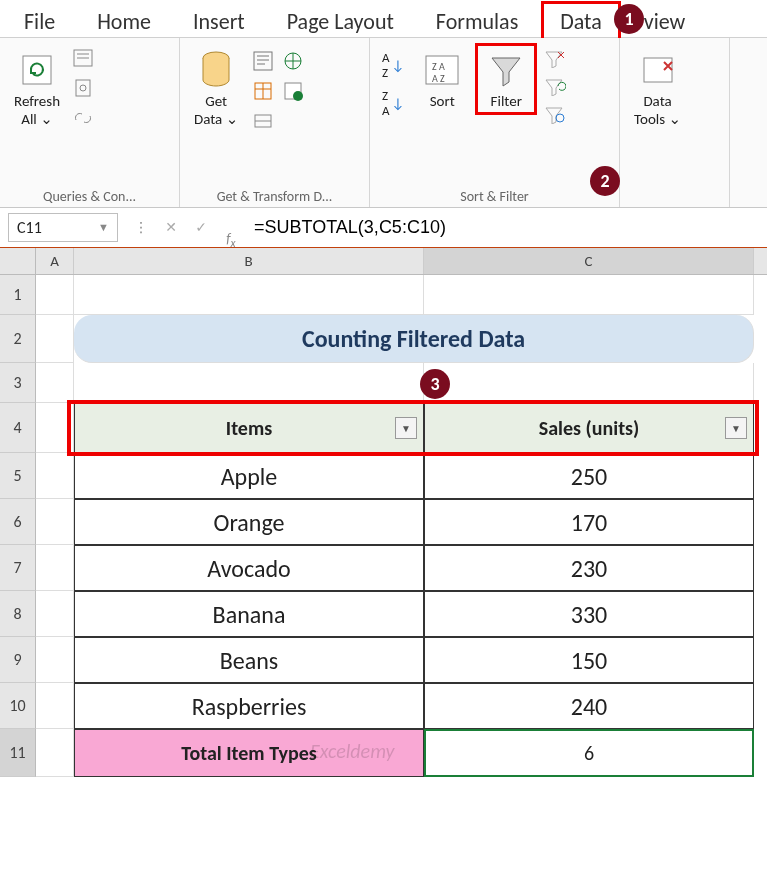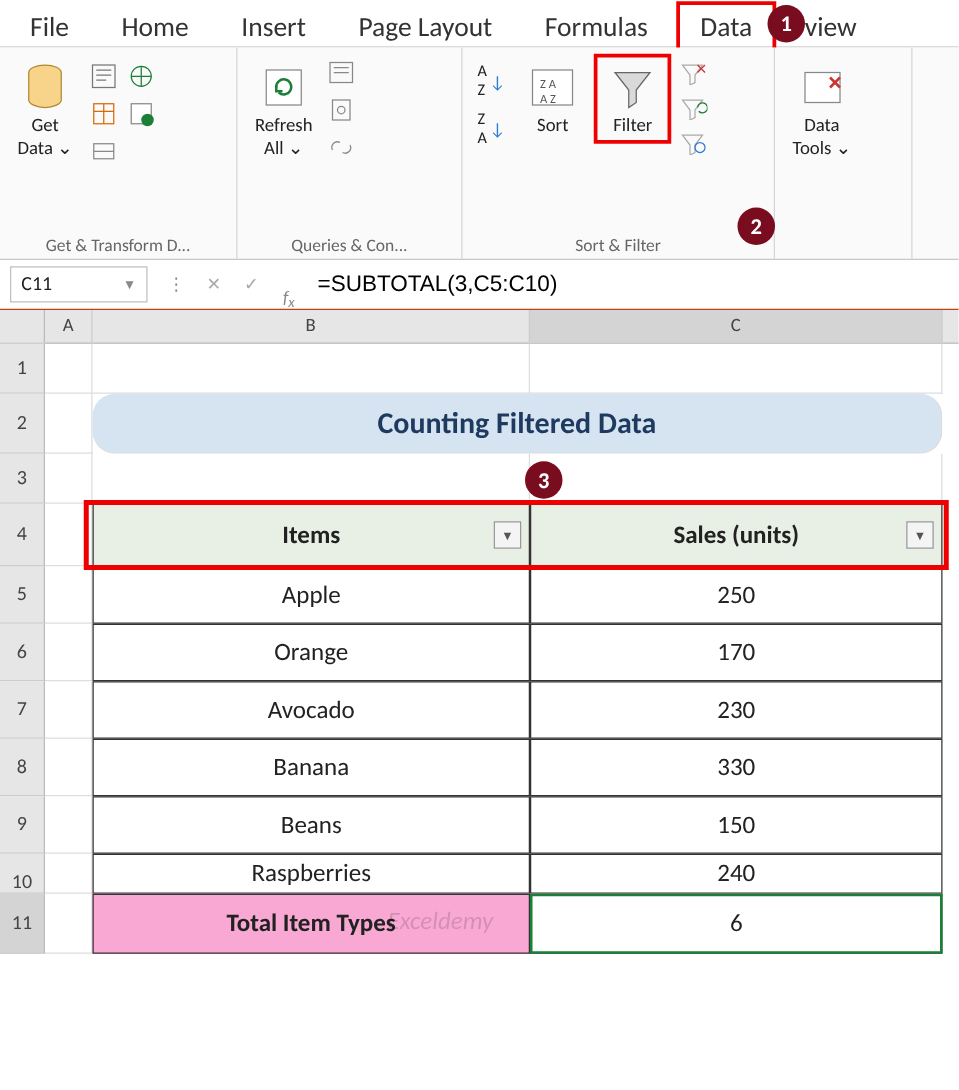--- a/index.html
+++ b/index.html
@@ -165,21 +165,21 @@
   border: 1px solid #999;
   background: #f4f4f4;
   display: flex;
   align-items: center;
   justify-content: center;
   font-size: 10px;
   color: #555;
 }
 .data-cell {
   border: 1px solid #333;
-  font-size: 20px;
+  font-size: 24px;
   justify-content: center;
 }
 .total-label {
   background: #f9a8d4;
   border: 1px solid #333;
   font-weight: bold;
   justify-content: center;
 }
 .total-val {
   background: #fff;
@@ -218,69 +218,20 @@
   <div class="tab">Insert</div>
   <div class="tab">Page Layout</div>
   <div class="tab">Formulas</div>
   <div class="tab highlight-red" style="position:relative;">Data</div>
   <div class="tab">view</div>
   <div class="callout" style="top:4px; left:614px;">1</div>
 </div>
 
 <div class="ribbon-body" style="position:relative;">
 
-  <div class="ribbon-group" style="width:190px;">
-    <div class="controls">
-      <div class="big-btn">
-        <div class="icon-slot">
-          <svg width="34" height="40" viewBox="0 0 34 40">
-              <ellipse cx="17" cy="8" rx="13" ry="6" fill="#f8d48a" stroke="#b08830"></ellipse>
-              <path d="M4 8v22c0 3 6 6 13 6s13-3 13-6V8" fill="#f8d48a" stroke="#b08830"></path>
-            </svg>
-        </div>
-        <div class="btn-label" style="white-space:pre-line;">Get
-Data ⌄</div>
-      </div>
-      <div class="mini-grid" style="margin-top:4px;">
-        <div class="mini">
-            <svg width="22" height="22">
-              <rect x="2" y="2" width="18" height="18" fill="none" stroke="#777"></rect>
-              <path d="M5 6h12M5 10h12M5 14h8" stroke="#777"></path>
-            </svg>
-          </div>
-        <div class="mini">
-            <svg width="22" height="22">
-              <circle cx="11" cy="11" r="8" fill="none" stroke="#1a7f37"></circle>
-              <path d="M3 11h16M11 3v16" stroke="#1a7f37"></path>
-            </svg>
-          </div>
-        <div class="mini">
-            <svg width="22" height="22">
-              <rect x="3" y="3" width="16" height="16" fill="none" stroke="#d86a00"></rect>
-              <path d="M3 9h16M11 3v16" stroke="#d86a00"></path>
-            </svg>
-          </div>
-        <div class="mini">
-            <svg width="22" height="22">
-              <rect x="3" y="3" width="16" height="16" fill="#fff" stroke="#888"></rect>
-              <circle cx="16" cy="16" r="5" fill="#1a7f37"></circle>
-            </svg>
-          </div>
-        <div class="mini">
-            <svg width="22" height="22">
-              <rect x="3" y="5" width="16" height="12" fill="none" stroke="#888"></rect>
-              <path d="M3 11h16" stroke="#888"></path>
-            </svg>
-          </div>
-        <div class="mini"></div>
-      </div>
-    </div>
-    <div class="group-label">Get &amp; Transform D...</div>
-  </div>
-
   <div class="ribbon-group" style="width:180px;">
     <div class="controls">
       <div class="big-btn">
         <div class="icon-slot">
           <svg width="40" height="40" viewBox="0 0 40 40">
               <rect x="6" y="6" width="28" height="28" fill="#fff" stroke="#888"></rect>
               <path d="M14 20a6 6 0 1 1 2 4" fill="none" stroke="#1a7f37" stroke-width="2"></path>
               <path d="M14 18v5h5" fill="none" stroke="#1a7f37" stroke-width="2"></path>
             </svg>
         </div>
@@ -297,20 +248,69 @@
               <circle cx="11" cy="10" r="3" fill="none" stroke="#888"></circle>
             </svg></div>
         <div><svg width="22" height="20">
               <path d="M4 12c-2-4 2-8 6-6M18 8c2 4-2 8-6 6" stroke="#888" fill="none"></path>
             </svg></div>
       </div>
     </div>
     <div class="group-label">Queries &amp; Con...</div>
   </div>
 
+  <div class="ribbon-group" style="width:190px;">
+    <div class="controls">
+      <div class="big-btn">
+        <div class="icon-slot">
+          <svg width="34" height="40" viewBox="0 0 34 40">
+              <ellipse cx="17" cy="8" rx="13" ry="6" fill="#f8d48a" stroke="#b08830"></ellipse>
+              <path d="M4 8v22c0 3 6 6 13 6s13-3 13-6V8" fill="#f8d48a" stroke="#b08830"></path>
+            </svg>
+        </div>
+        <div class="btn-label" style="white-space:pre-line;">Get
+Data ⌄</div>
+      </div>
+      <div class="mini-grid" style="margin-top:4px;">
+        <div class="mini">
+            <svg width="22" height="22">
+              <rect x="2" y="2" width="18" height="18" fill="none" stroke="#777"></rect>
+              <path d="M5 6h12M5 10h12M5 14h8" stroke="#777"></path>
+            </svg>
+          </div>
+        <div class="mini">
+            <svg width="22" height="22">
+              <circle cx="11" cy="11" r="8" fill="none" stroke="#1a7f37"></circle>
+              <path d="M3 11h16M11 3v16" stroke="#1a7f37"></path>
+            </svg>
+          </div>
+        <div class="mini">
+            <svg width="22" height="22">
+              <rect x="3" y="3" width="16" height="16" fill="none" stroke="#d86a00"></rect>
+              <path d="M3 9h16M11 3v16" stroke="#d86a00"></path>
+            </svg>
+          </div>
+        <div class="mini">
+            <svg width="22" height="22">
+              <rect x="3" y="3" width="16" height="16" fill="#fff" stroke="#888"></rect>
+              <circle cx="16" cy="16" r="5" fill="#1a7f37"></circle>
+            </svg>
+          </div>
+        <div class="mini">
+            <svg width="22" height="22">
+              <rect x="3" y="5" width="16" height="12" fill="none" stroke="#888"></rect>
+              <path d="M3 11h16" stroke="#888"></path>
+            </svg>
+          </div>
+        <div class="mini"></div>
+      </div>
+    </div>
+    <div class="group-label">Get &amp; Transform D...</div>
+  </div>
+
   <div class="ribbon-group" style="width:250px;">
     <div class="controls">
       <div style="display:flex;flex-direction:column;gap:4px;margin-top:4px;">
         <div style="display:flex;align-items:center;gap:2px;padding:2px 4px;">
           <span style="font-size:13px;">A<br>Z</span>
           <span style="color:#2b7cd3;">↓</span>
         </div>
         <div style="display:flex;align-items:center;gap:2px;padding:2px 4px;">
           <span style="font-size:13px;">Z<br>A</span>
           <span style="color:#2b7cd3;">↓</span>
@@ -450,21 +450,21 @@
     <div class="cell" style="width:38px;"></div>
     <div class="cell data-cell" style="width:350px;">Banana</div>
     <div class="cell data-cell" style="width:330px;">330</div>
   </div>
   <div class="row" style="height:46px;">
     <div class="rowhdr" style="line-height:46px;">9</div>
     <div class="cell" style="width:38px;"></div>
     <div class="cell data-cell" style="width:350px;">Beans</div>
     <div class="cell data-cell" style="width:330px;">150</div>
   </div>
-  <div class="row" style="height:32px;">
+  <div class="row" style="height:46px;">
     <div class="rowhdr" style="line-height:46px;">10</div>
     <div class="cell" style="width:38px;"></div>
     <div class="cell data-cell" style="width:350px;">Raspberries</div>
     <div class="cell data-cell" style="width:330px;">240</div>
   </div>
 
   <div class="row" style="height:48px;position:relative;">
     <div class="rowhdr" style="line-height:48px;background:#d4d4d4;">11</div>
     <div class="cell" style="width:38px;"></div>
     <div class="cell total-label" style="width:350px;">Total Item Types</div>

